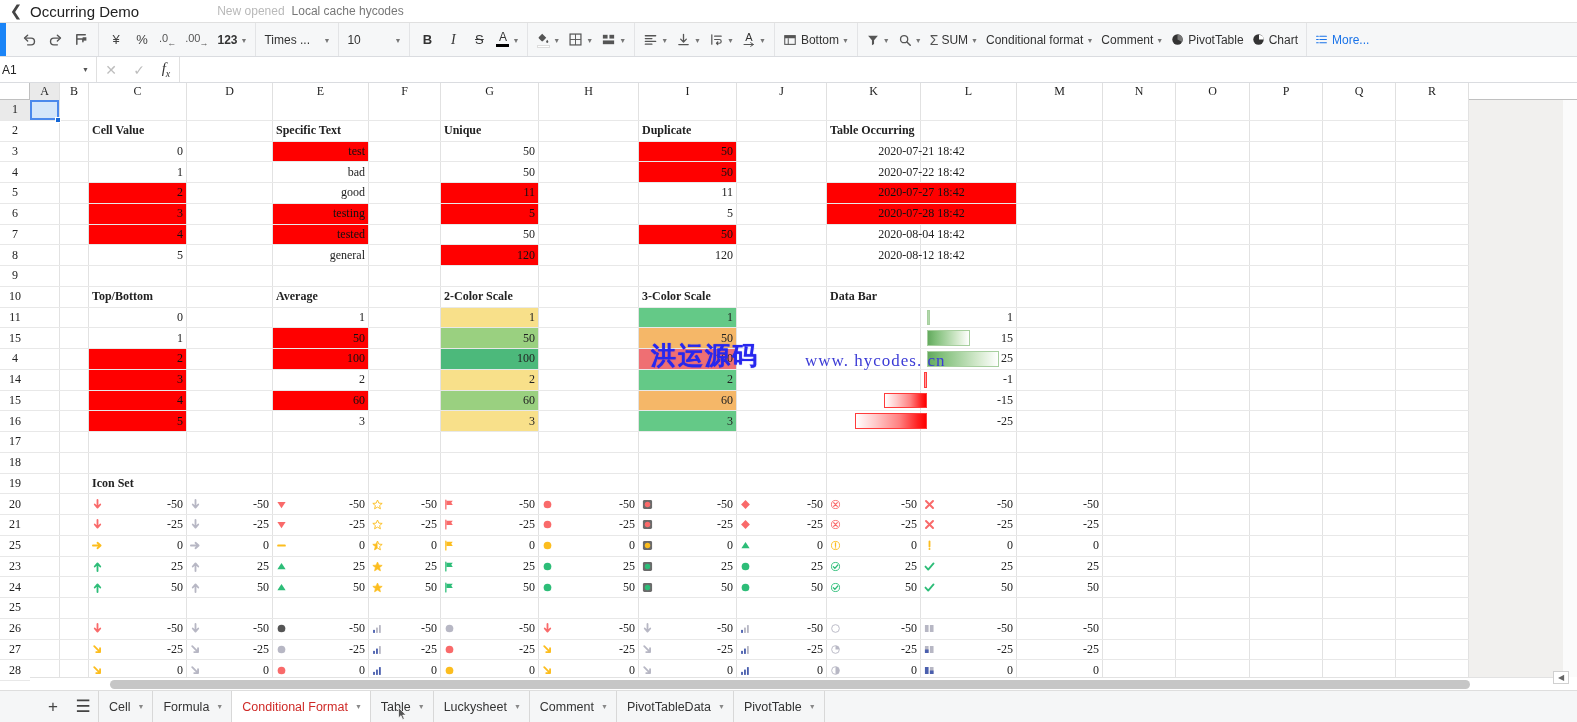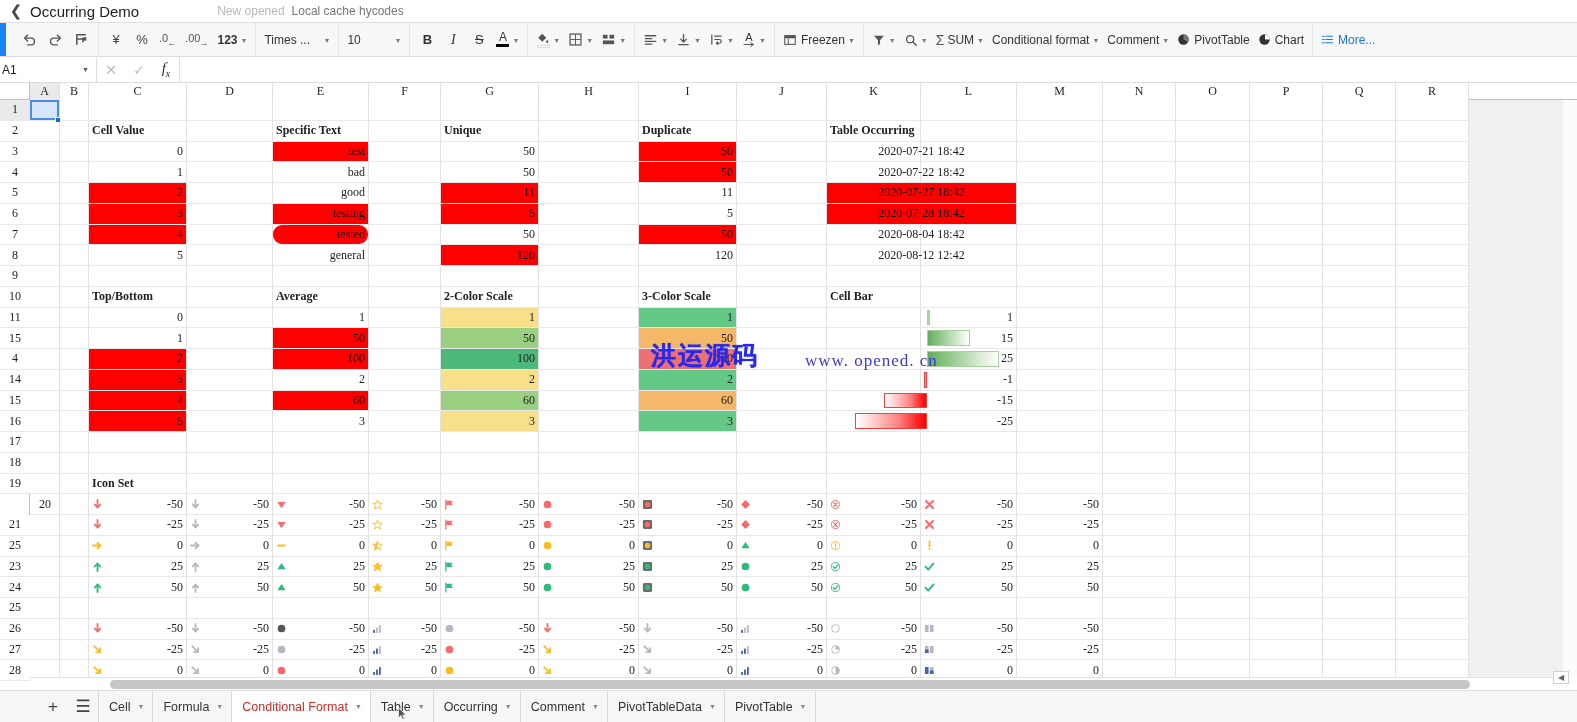--- a/index.html
+++ b/index.html
@@ -295,21 +295,21 @@
     </div>
   </div>
 
   <div class="tb-group">
     <div class="tb-sel">
       <svg viewBox="0 0 16 16" width="14" height="14" style="margin-right:4px">
           <rect x="2" y="3" width="12" height="10" fill="none" stroke="#555" stroke-width="1.2"></rect>
           <rect x="2" y="3" width="12" height="3" fill="#555"></rect>
           <path d="M6 6v7" stroke="#555" stroke-width="1.1"></path>
         </svg>
-      <span>Freezen</span>
+      <span>Bottom</span>
       <span class="caret">▼</span>
     </div>
   </div>
 
   <div class="tb-group nb">
     <div class="tb-sel">
       <svg viewBox="0 0 16 16" width="14" height="14">
           <path d="M2.4 3.2h11.2L9.2 8.4v4.3l-2.4 1.2V8.4L2.4 3.2z" fill="#555"></path>
         </svg>
       <span class="caret">▼</span>
@@ -406,21 +406,21 @@
       <div class="rowcell" style="top: 186.75px; height: 20.75px;">10</div>
       <div class="rowcell" style="top: 207.5px; height: 20.75px;">11</div>
       <div class="rowcell" style="top: 228.25px; height: 20.75px;">15</div>
       <div class="rowcell" style="top: 249px; height: 20.75px;">4</div>
       <div class="rowcell" style="top: 269.75px; height: 20.75px;">14</div>
       <div class="rowcell" style="top: 290.5px; height: 20.75px;">15</div>
       <div class="rowcell" style="top: 311.25px; height: 20.75px;">16</div>
       <div class="rowcell" style="top: 332px; height: 20.75px;">17</div>
       <div class="rowcell" style="top: 352.75px; height: 20.75px;">18</div>
       <div class="rowcell" style="top: 373.5px; height: 20.75px;">19</div>
-      <div class="rowcell" style="top: 394.25px; height: 20.75px; margin-left: 30px;">20</div>
+      <div class="rowcell" style="top: 394.25px; height: 20.75px;">20</div>
       <div class="rowcell" style="top: 415px; height: 20.75px;">21</div>
       <div class="rowcell" style="top: 435.75px; height: 20.75px;">25</div>
       <div class="rowcell" style="top: 456.5px; height: 20.75px;">23</div>
       <div class="rowcell" style="top: 477.25px; height: 20.75px;">24</div>
       <div class="rowcell" style="top: 498px; height: 20.75px;">25</div>
       <div class="rowcell" style="top: 518.75px; height: 20.75px;">26</div>
       <div class="rowcell" style="top: 539.5px; height: 20.75px;">27</div>
       <div class="rowcell" style="top: 560.25px; height: 20.75px;">28</div>
     </div>
   <div id="grid" style="width: 1439px; height: 577px;">
@@ -477,45 +477,45 @@
       <div class="cell r" style="left: 59px; top: 41.5px; width: 97px; height: 19.75px;">0</div>
       <div class="cell r" style="left: 59px; top: 62.25px; width: 97px; height: 19.75px;">1</div>
       <div class="cell r redfill" style="left: 59px; top: 83px; width: 97px; height: 19.75px; box-shadow: rgb(255, 255, 255) 0px 0px 0px 0px;">2</div>
       <div class="cell r redfill" style="left: 59px; top: 103.75px; width: 97px; height: 19.75px; box-shadow: rgb(255, 255, 255) 0px 0px 0px 0px;">3</div>
       <div class="cell r redfill" style="left: 59px; top: 124.5px; width: 97px; height: 19.75px; box-shadow: rgb(255, 255, 255) 0px 0px 0px 0px;">4</div>
       <div class="cell r" style="left: 59px; top: 145.25px; width: 97px; height: 19.75px;">5</div>
       <div class="cell r redfill" style="left: 243px; top: 41.5px; width: 95px; height: 19.75px; box-shadow: rgb(255, 255, 255) 0px 0px 0px 0px;">test</div>
       <div class="cell r" style="left: 243px; top: 62.25px; width: 95px; height: 19.75px;">bad</div>
       <div class="cell r" style="left: 243px; top: 83px; width: 95px; height: 19.75px;">good</div>
       <div class="cell r redfill" style="left: 243px; top: 103.75px; width: 95px; height: 19.75px; box-shadow: rgb(255, 255, 255) 0px 0px 0px 0px;">testing</div>
-      <div class="cell r redfill" style="left: 243px; top: 124.5px; width: 95px; height: 19.75px; box-shadow: rgb(255, 255, 255) 0px 0px 0px 0px; border-radius: 9px;">tested</div>
+      <div class="cell r redfill" style="left: 243px; top: 124.5px; width: 95px; height: 19.75px; box-shadow: rgb(255, 255, 255) 0px 0px 0px 0px;">tested</div>
       <div class="cell r" style="left: 243px; top: 145.25px; width: 95px; height: 19.75px;">general</div>
       <div class="cell r" style="left: 411px; top: 41.5px; width: 97px; height: 19.75px;">50</div>
       <div class="cell r" style="left: 411px; top: 62.25px; width: 97px; height: 19.75px;">50</div>
       <div class="cell r redfill" style="left: 411px; top: 83px; width: 97px; height: 19.75px; box-shadow: rgb(255, 255, 255) 0px 0px 0px 0px;">11</div>
       <div class="cell r redfill" style="left: 411px; top: 103.75px; width: 97px; height: 19.75px; box-shadow: rgb(255, 255, 255) 0px 0px 0px 0px;">5</div>
       <div class="cell r" style="left: 411px; top: 124.5px; width: 97px; height: 19.75px;">50</div>
       <div class="cell r redfill" style="left: 411px; top: 145.25px; width: 97px; height: 19.75px; box-shadow: rgb(255, 255, 255) 0px 0px 0px 0px;">120</div>
       <div class="cell r redfill" style="left: 609px; top: 41.5px; width: 97px; height: 19.75px; box-shadow: rgb(255, 255, 255) 0px 0px 0px 0px;">50</div>
       <div class="cell r redfill" style="left: 609px; top: 62.25px; width: 97px; height: 19.75px; box-shadow: rgb(255, 255, 255) 0px 0px 0px 0px;">50</div>
       <div class="cell r" style="left: 609px; top: 83px; width: 97px; height: 19.75px;">11</div>
       <div class="cell r" style="left: 609px; top: 103.75px; width: 97px; height: 19.75px;">5</div>
       <div class="cell r redfill" style="left: 609px; top: 124.5px; width: 97px; height: 19.75px; box-shadow: rgb(255, 255, 255) 0px 0px 0px 0px;">50</div>
       <div class="cell r" style="left: 609px; top: 145.25px; width: 97px; height: 19.75px;">120</div>
       <div class="cell center" style="left: 797px; top: 41.5px; width: 189px; height: 19.75px; justify-content: center;">2020-07-21 18:42</div>
       <div class="cell center" style="left: 797px; top: 62.25px; width: 189px; height: 19.75px; justify-content: center;">2020-07-22 18:42</div>
       <div class="cell center redfill" style="left: 797px; top: 83px; width: 189px; height: 19.75px; box-shadow: rgb(255, 255, 255) 0px 0px 0px 0px; justify-content: center;">2020-07-27 18:42</div>
       <div class="cell center redfill" style="left: 797px; top: 103.75px; width: 189px; height: 19.75px; box-shadow: rgb(255, 255, 255) 0px 0px 0px 0px; justify-content: center;">2020-07-28 18:42</div>
       <div class="cell center" style="left: 797px; top: 124.5px; width: 189px; height: 19.75px; justify-content: center;">2020-08-04 18:42</div>
-      <div class="cell center" style="left: 797px; top: 145.25px; width: 189px; height: 19.75px; justify-content: center;">2020-08-12 12:42</div>
+      <div class="cell center" style="left: 797px; top: 145.25px; width: 189px; height: 19.75px; justify-content: center;">2020-08-12 18:42</div>
       <div class="cell l hdr" style="left: 59px; top: 186.75px; width: 97px; height: 19.75px;">Top/Bottom</div>
       <div class="cell l hdr" style="left: 243px; top: 186.75px; width: 95px; height: 19.75px;">Average</div>
       <div class="cell l hdr" style="left: 411px; top: 186.75px; width: 97px; height: 19.75px;">2-Color Scale</div>
       <div class="cell l hdr" style="left: 609px; top: 186.75px; width: 97px; height: 19.75px;">3-Color Scale</div>
-      <div class="cell l hdr" style="left: 797px; top: 186.75px; width: 93px; height: 19.75px;">Cell Bar</div>
+      <div class="cell l hdr" style="left: 797px; top: 186.75px; width: 93px; height: 19.75px;">Data Bar</div>
       <div class="cell r" style="left: 59px; top: 207.5px; width: 97px; height: 19.75px;">0</div>
       <div class="cell r" style="left: 59px; top: 228.25px; width: 97px; height: 19.75px;">1</div>
       <div class="cell r redfill" style="left: 59px; top: 249px; width: 97px; height: 19.75px; box-shadow: rgb(255, 255, 255) 0px 0px 0px 0px;">2</div>
       <div class="cell r redfill" style="left: 59px; top: 269.75px; width: 97px; height: 19.75px; box-shadow: rgb(255, 255, 255) 0px 0px 0px 0px;">3</div>
       <div class="cell r redfill" style="left: 59px; top: 290.5px; width: 97px; height: 19.75px; box-shadow: rgb(255, 255, 255) 0px 0px 0px 0px;">4</div>
       <div class="cell r redfill" style="left: 59px; top: 311.25px; width: 97px; height: 19.75px; box-shadow: rgb(255, 255, 255) 0px 0px 0px 0px;">5</div>
       <div class="cell r" style="left: 243px; top: 207.5px; width: 95px; height: 19.75px;">1</div>
       <div class="cell r redfill" style="left: 243px; top: 228.25px; width: 95px; height: 19.75px; box-shadow: rgb(255, 255, 255) 0px 0px 0px 0px;">50</div>
       <div class="cell r redfill" style="left: 243px; top: 249px; width: 95px; height: 19.75px; box-shadow: rgb(255, 255, 255) 0px 0px 0px 0px;">100</div>
       <div class="cell r" style="left: 243px; top: 269.75px; width: 95px; height: 19.75px;">2</div>
@@ -1246,21 +1246,21 @@
         <span style="position: absolute; right: 3px; top: 0px; height: 100%; display: flex; align-items: center; font-family: &quot;Liberation Serif&quot;, serif; font-size: 12px; color: rgb(34, 34, 34);">0</span>
       </div>
       <div class="cell r" style="left: 987px; top: 518.75px; width: 85px; height: 19.75px;">-50</div>
       <div class="cell r" style="left: 987px; top: 539.5px; width: 85px; height: 19.75px;">-25</div>
       <div class="cell r" style="left: 987px; top: 560.25px; width: 85px; height: 19.75px;">0</div>
     </div>
   <div id="grid-right-pad" style="left: 1469px; width: 94px; height: 577px;"></div>
   <div id="sel-rect" style="left: 30px; top: 17px; width: 29px; height: 19.75px;"></div>
   <div id="sel-handle" style="left: 55px; top: 33.75px;"></div>
   <div id="wm1" style="left: 651px; top: 256px;">洪运源码</div>
-  <div id="wm2" style="left: 805px; top: 268px;">www. opened. cn</div>
+  <div id="wm2" style="left: 805px; top: 268px;">www. hycodes. cn</div>
   <div id="hscroll-outer" style="width: 1533px;">
     <div id="hscroll-thumb" style="left: 80px; width: 1360px;"></div>
   </div>
   <div id="vscroll-outer" style="height: 577px;"></div>
 </div>
 <div id="scroll-right-btn">◀</div>
 
 <div id="bottombar">
   <div class="bb-icon">+</div>
   <div class="bb-icon">☰</div>
@@ -1275,21 +1275,21 @@
       </div>
       <div class="sheettab active">
         <span>Conditional Format</span>
         <span class="tcaret">▼</span>
       </div>
       <div class="sheettab">
         <span>Table</span>
         <span class="tcaret">▼</span>
       </div>
       <div class="sheettab">
-        <span>Occurring</span>
+        <span>Luckysheet</span>
         <span class="tcaret">▼</span>
       </div>
       <div class="sheettab">
         <span>Comment</span>
         <span class="tcaret">▼</span>
       </div>
       <div class="sheettab">
         <span>PivotTableData</span>
         <span class="tcaret">▼</span>
       </div>

